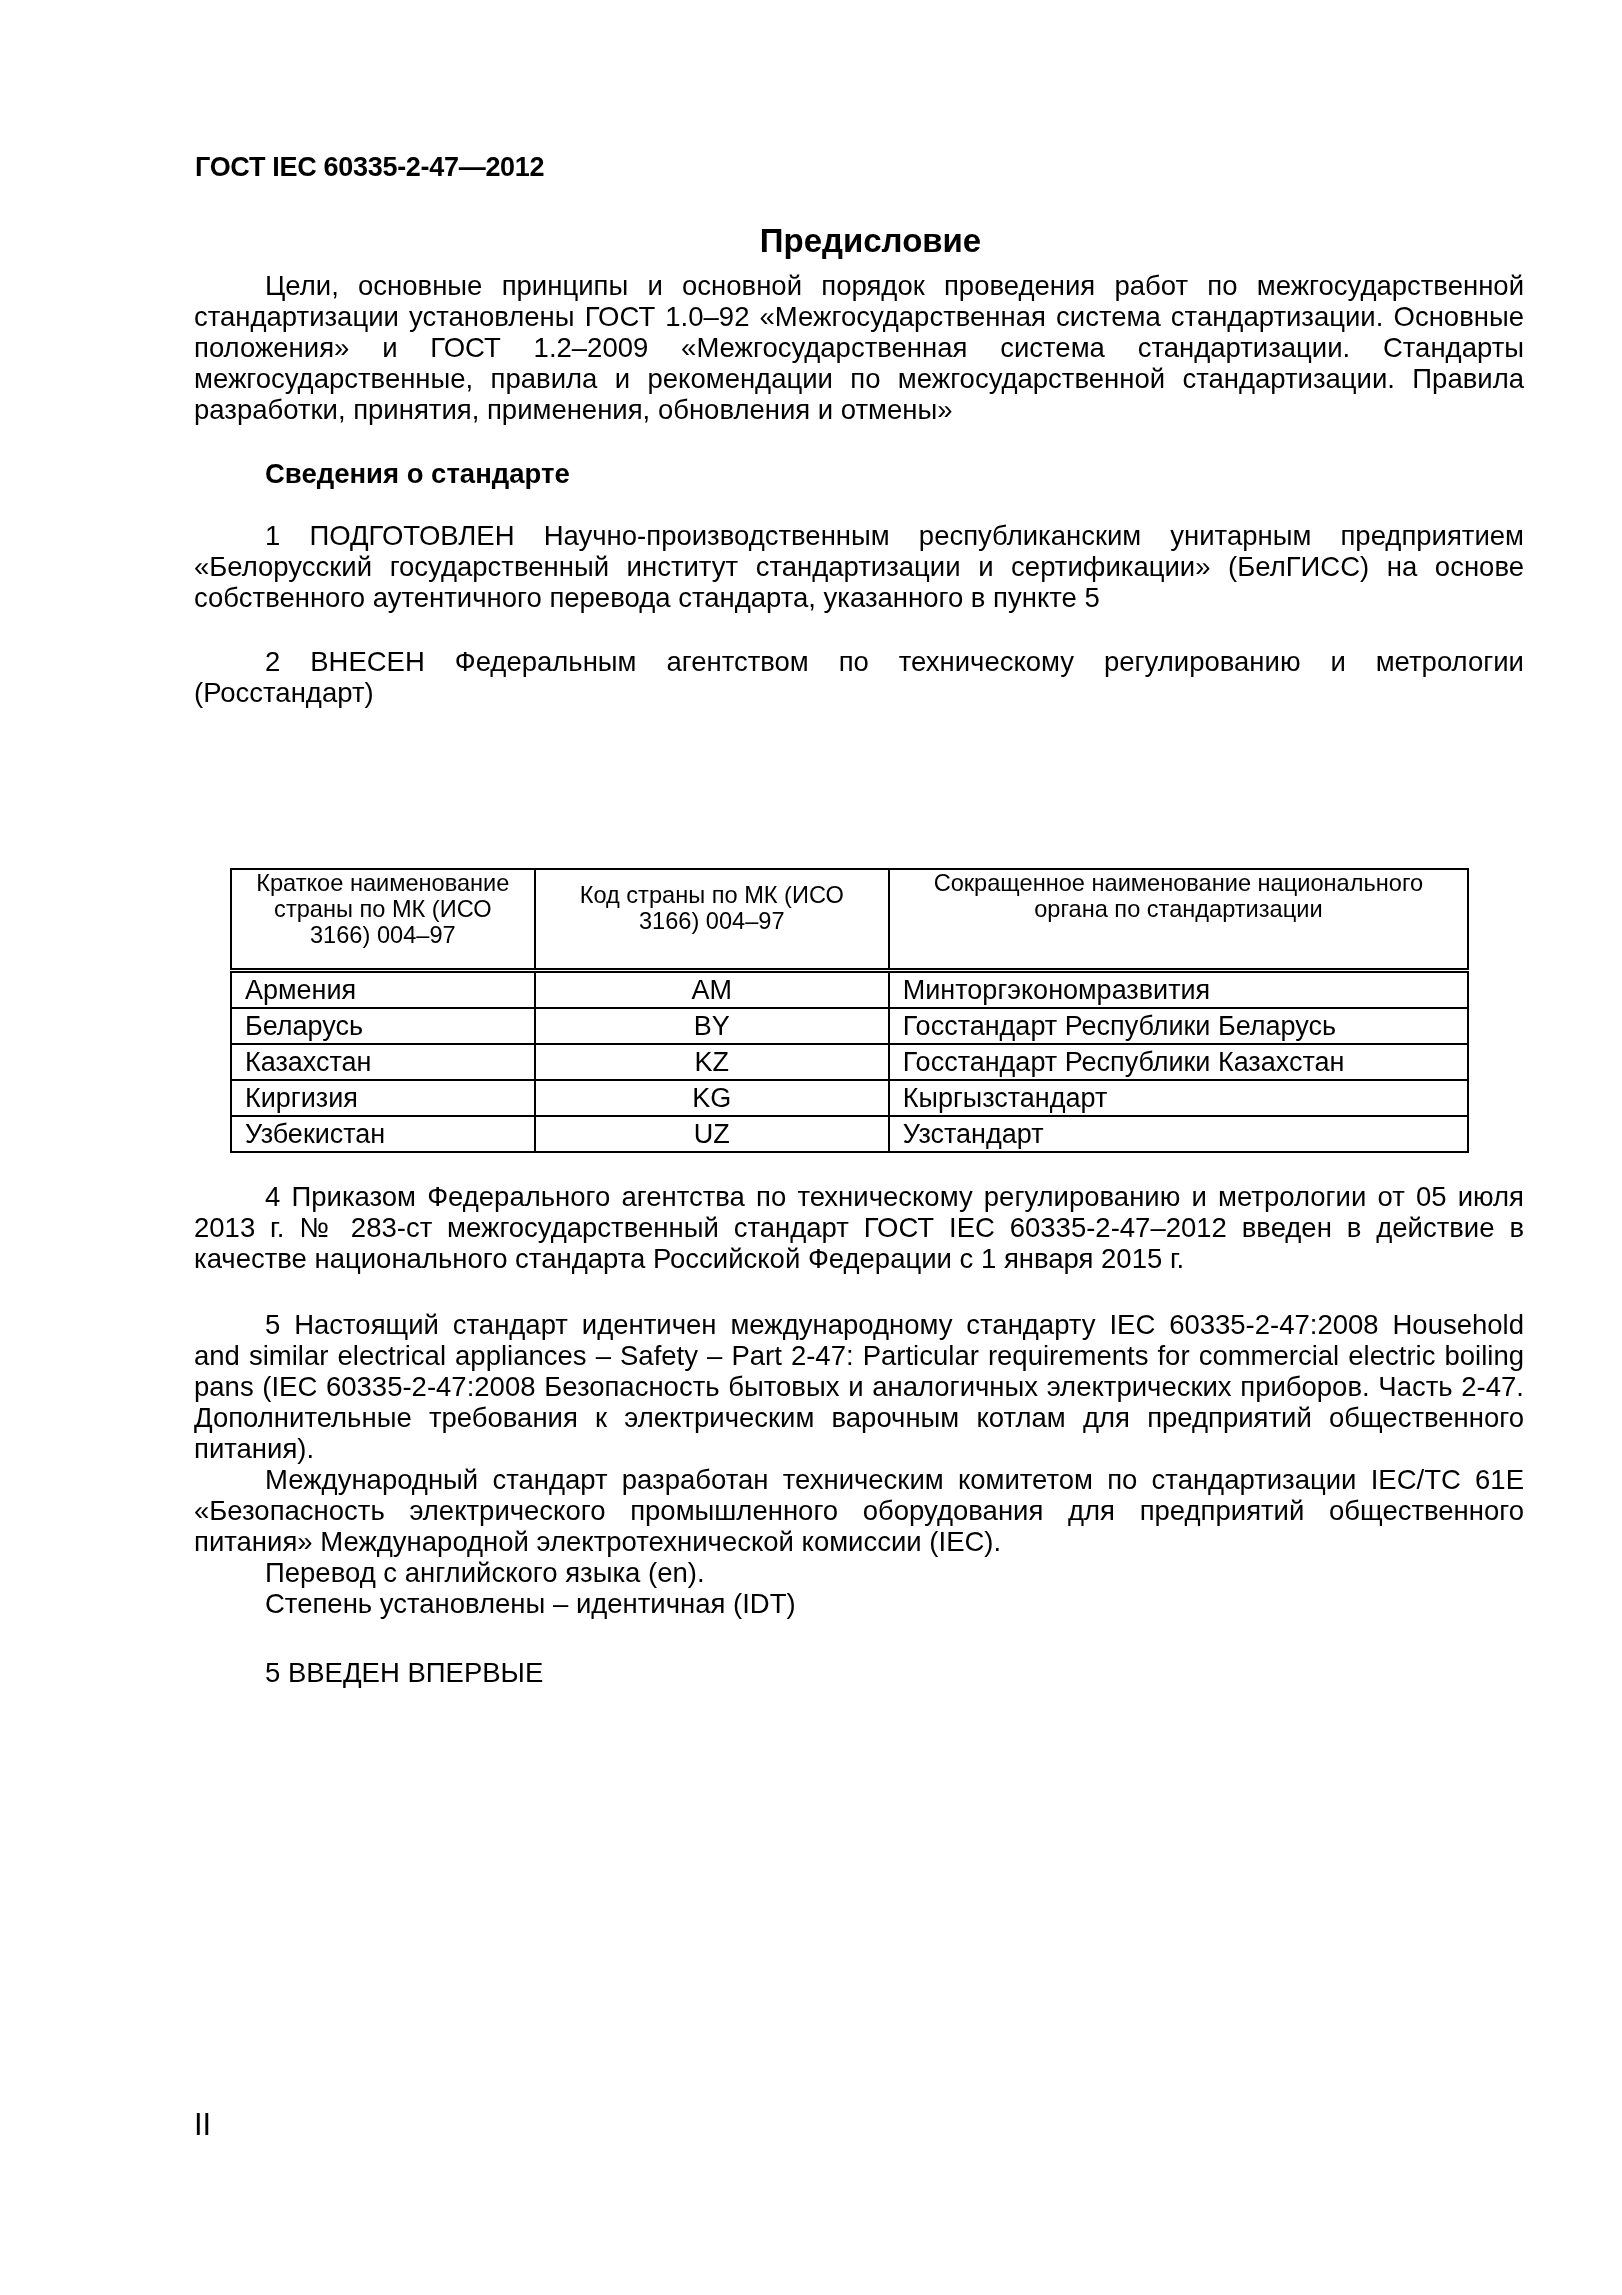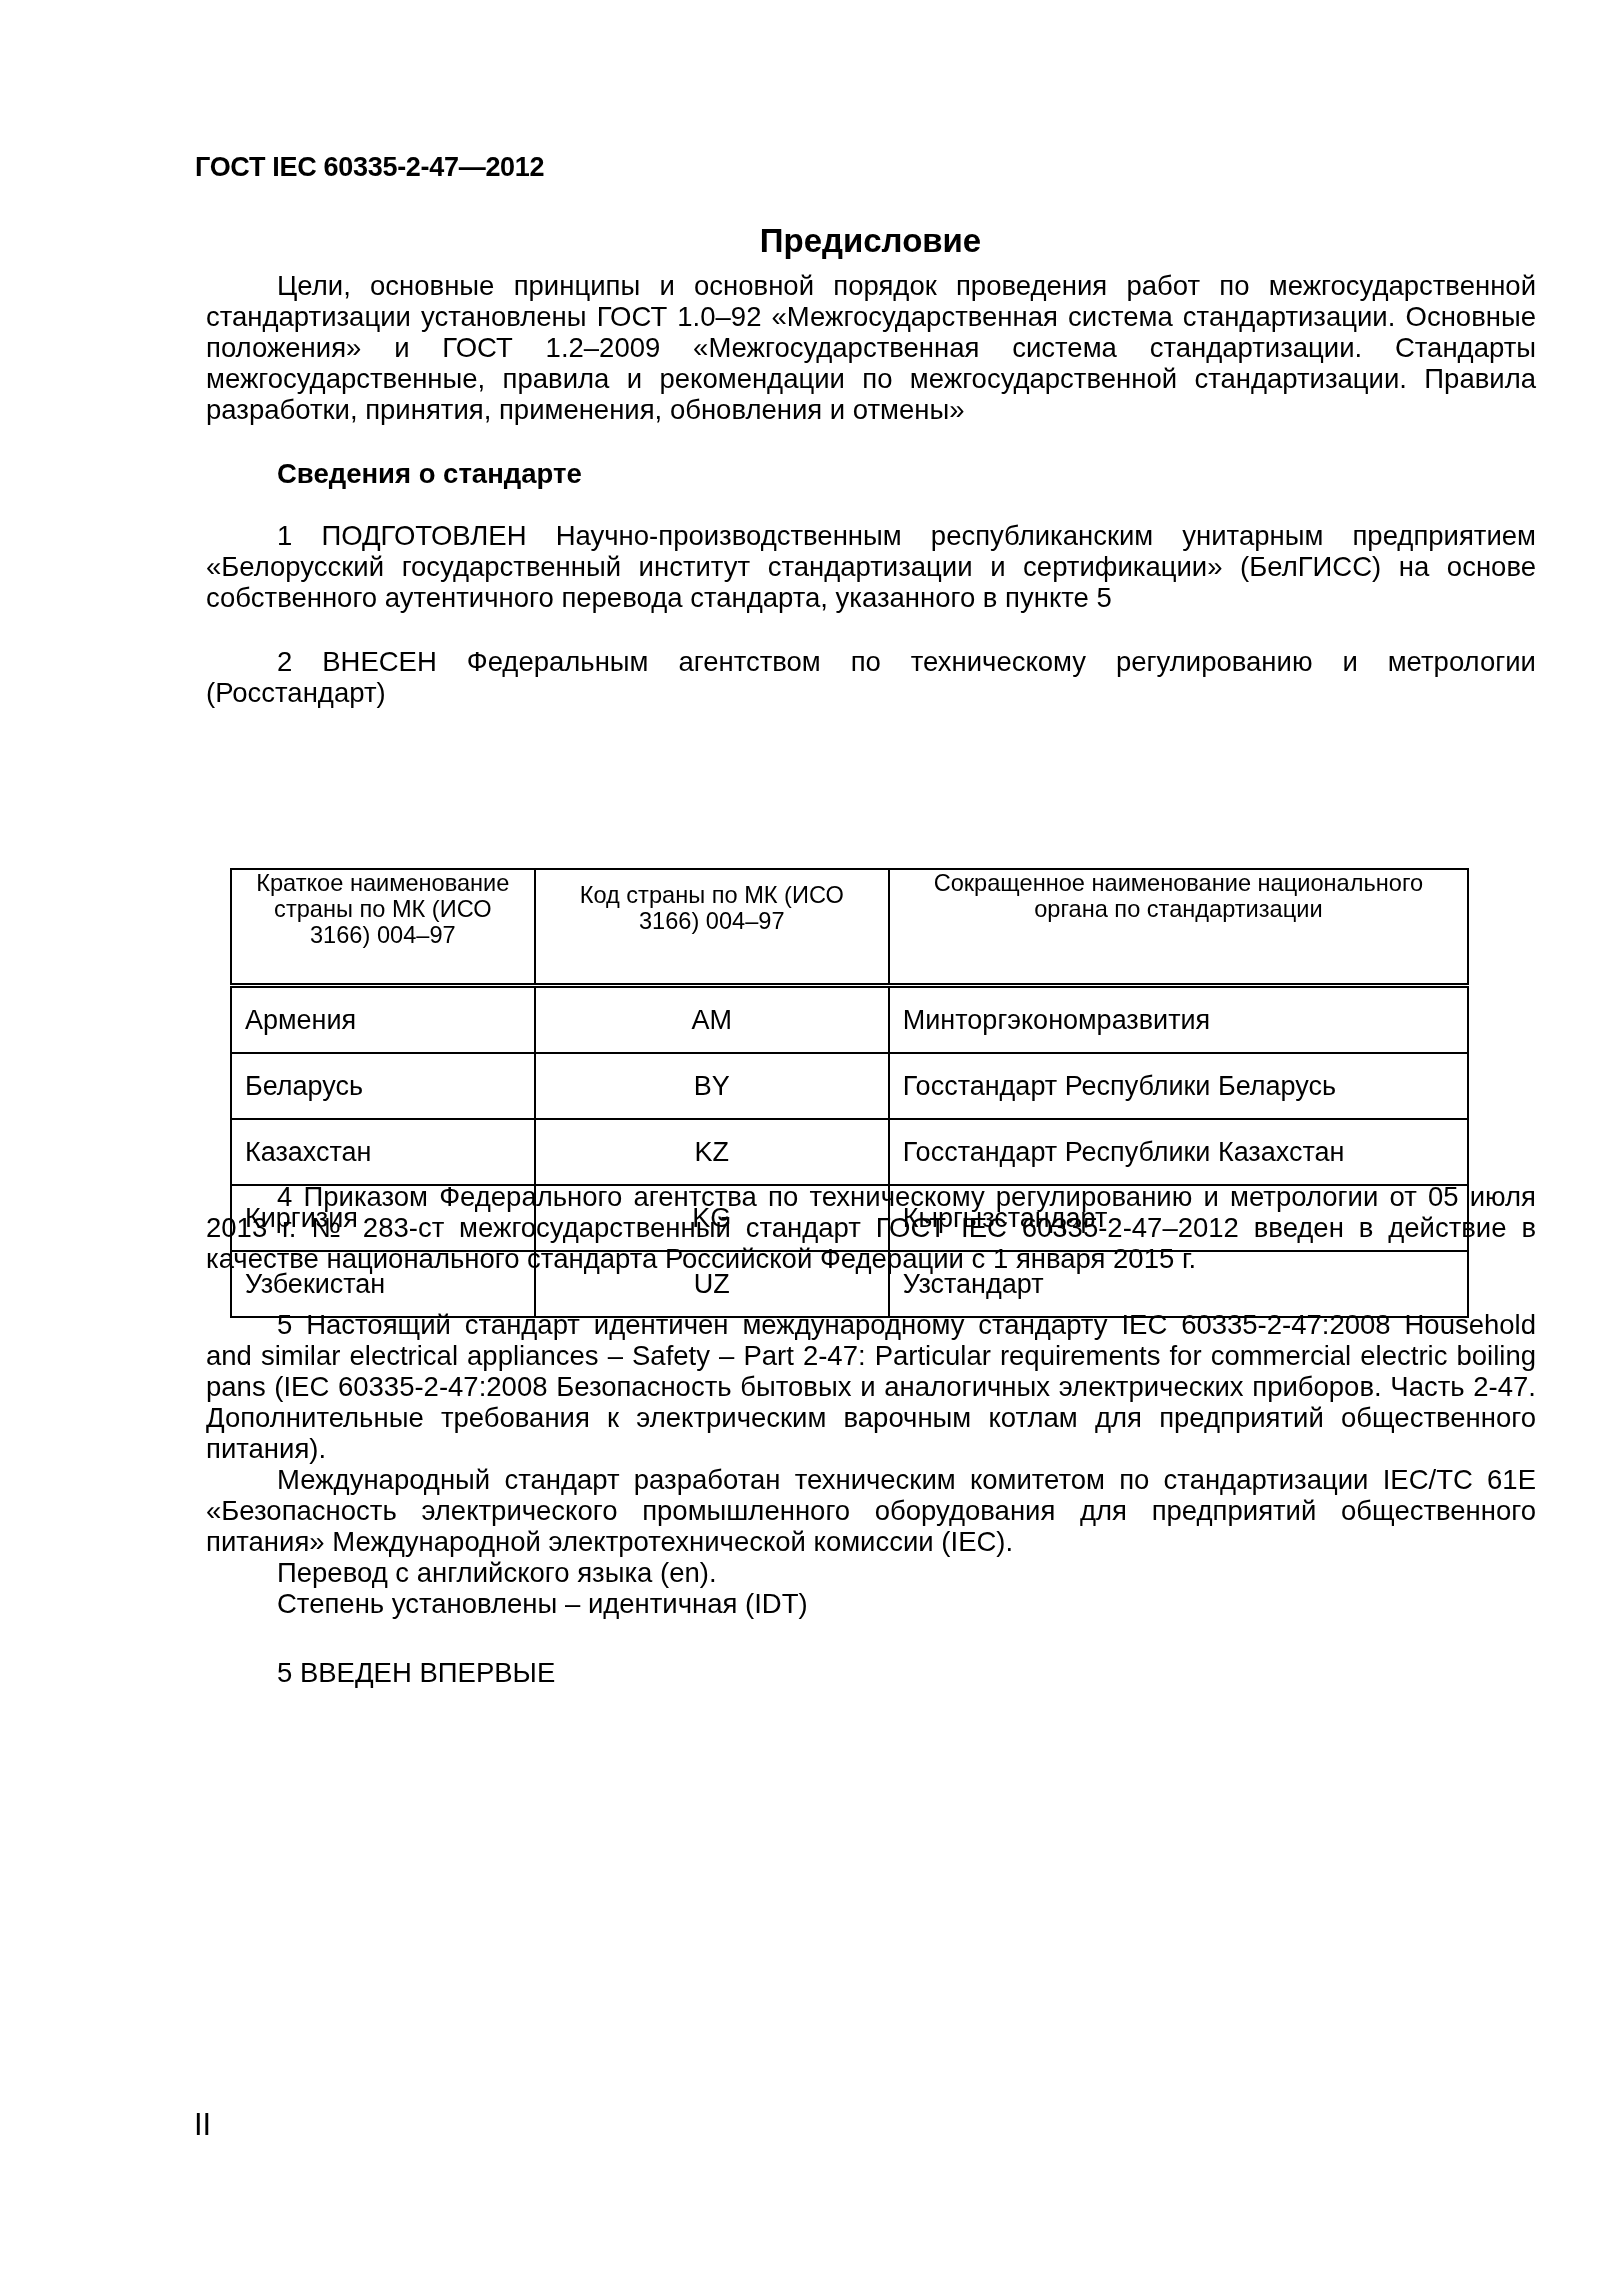--- a/index.html
+++ b/index.html
@@ -1,27 +1,27 @@
 <!DOCTYPE html>
 <html style="font-size:10.5px"><head>
 <meta charset="utf-8">
 <style>
   html, body { margin: 0; padding: 0; background: #ffffff; }
   body { width: 1623px; height: 2295px; position: relative; overflow: hidden;
          font-family: "Liberation Sans", sans-serif; color: #000; }
   .page { position: absolute; left: 0; top: 0; width: 1303px; height: 2295px; }
   .doc-code { position: absolute; left: 195px; top: 152px; font-size: 27px; font-weight: bold; letter-spacing: -0.3px; }
   .title { position: absolute; left: 0; width: 1623px; top: 198px; text-align: center; font-size: 33px; font-weight: bold; padding-left: 118px; box-sizing: border-box; margin-top: 24px; }
-  .block { position: absolute; left: 194px; width: 1330px; font-size: 27.5px; line-height: 31px; text-align: justify; margin-left: 12px; }
+  .block { position: absolute; left: 194px; width: 1330px; font-size: 27.5px; line-height: 31px; text-align: justify; }
   .indent { text-indent: 71px; }
   .p { margin: 0; }
   .subhead { font-weight: bold; }
   .line-left { text-align: left; }
   table.votes { position: absolute; left: 230px; top: 868px; width: 1239px; border-collapse: collapse; font-size: 27px; }
-  table.votes th, table.votes td { border: 2px solid #000; padding: 17px 13px; vertical-align: top; }
+  table.votes th, table.votes td { border: 2px solid #000; padding: 2px 13px; vertical-align: top; }
   table.votes th { font-weight: normal; font-size: 23.6px; line-height: 26px; text-align: center; height: 84px; padding-top: 0; border-bottom: 5.9px double #000; }
   table.votes td { height: 29px; line-height: 30px; }
   table.votes td.code { text-align: center; }
   .c1 { width: 277px; } .c2 { width: 329px; } .c3 { width: 554px; }
   .pagenum { position: absolute; left: 194px; top: 2107px; font-size: 31px; }
 </style>
 </head>
 <body>
 
 <div class="page">

